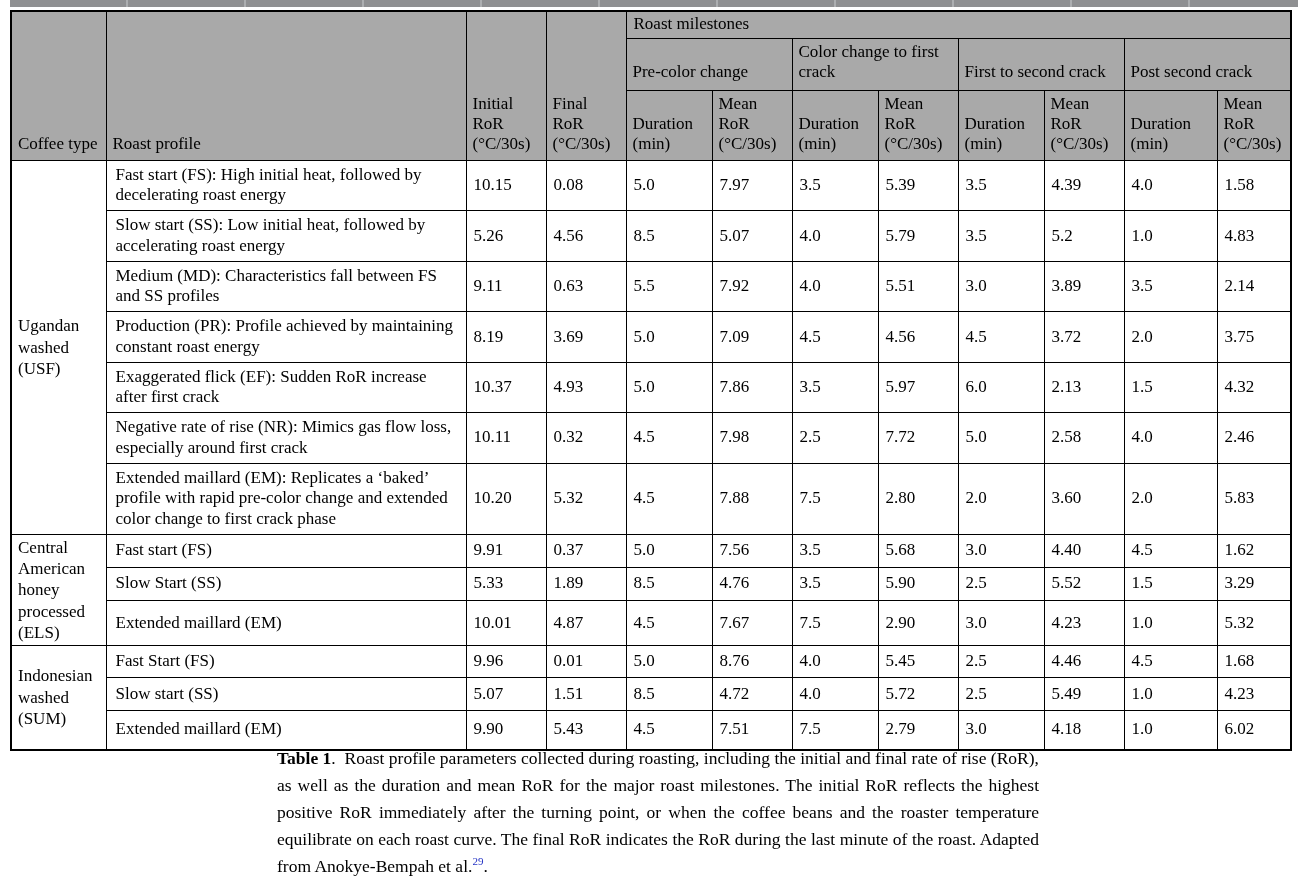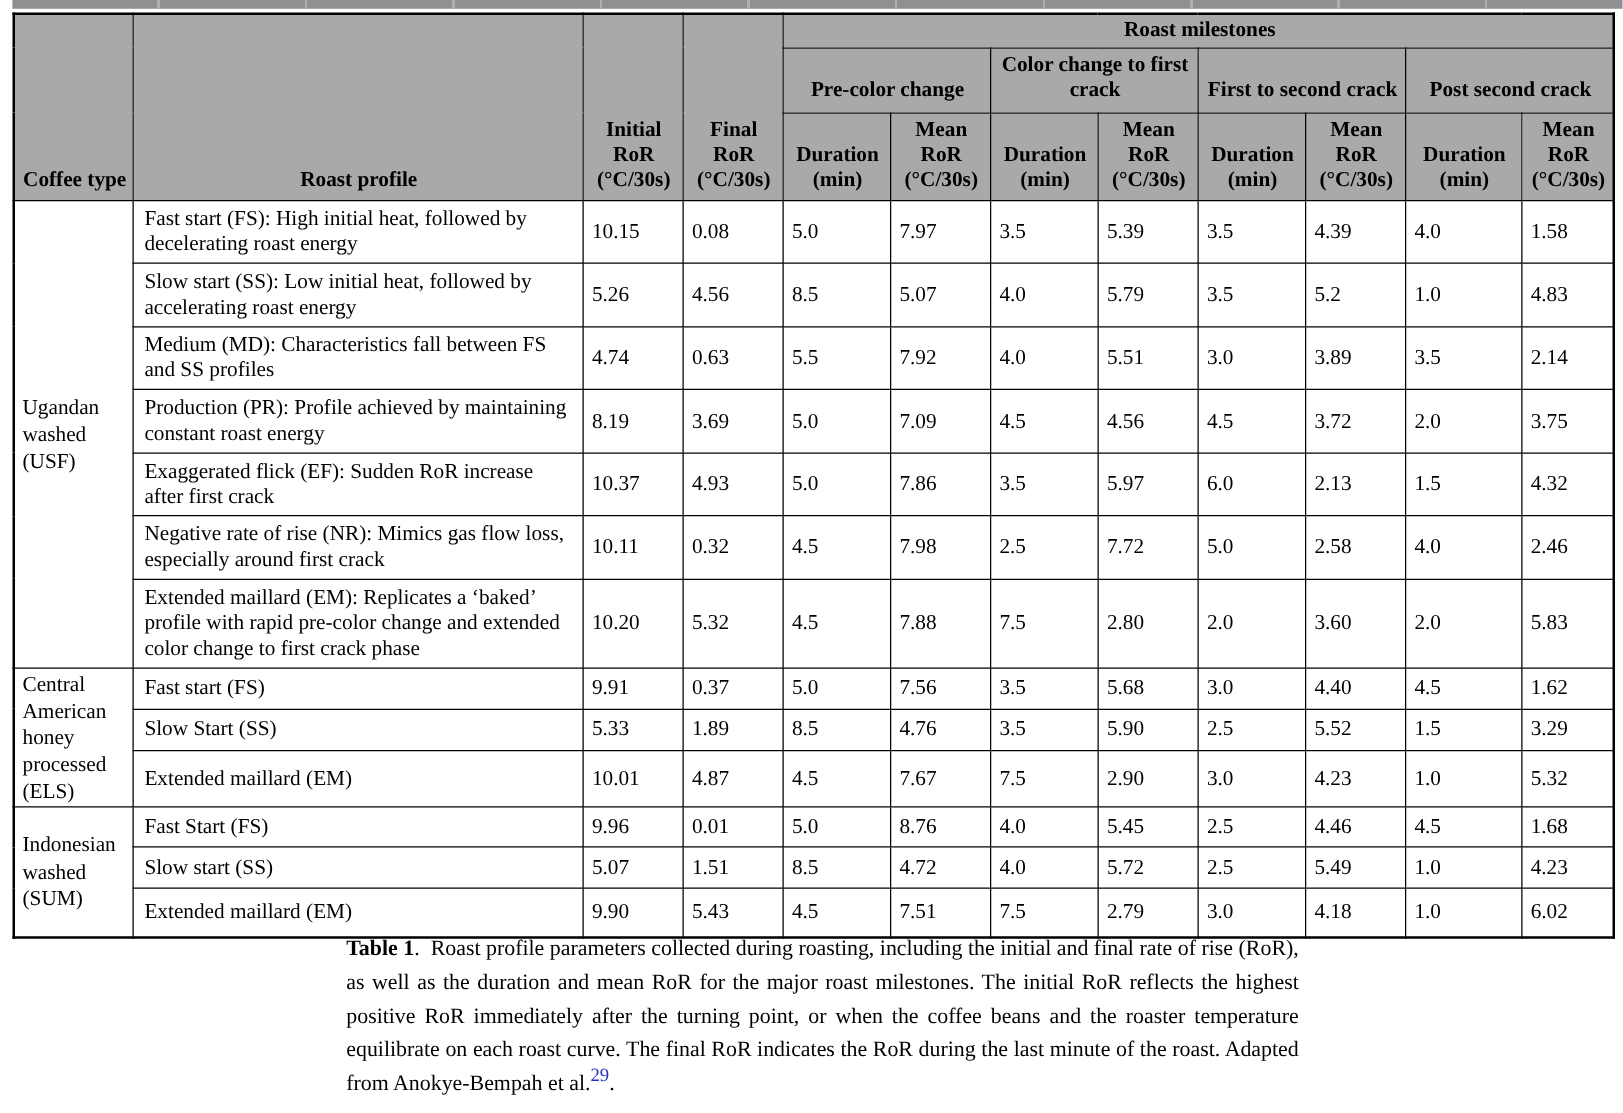--- a/index.html
+++ b/index.html
@@ -15,41 +15,41 @@
   }
   table.roast-table{
     position:absolute;left:10px;top:10px;width:1280px;
     border-collapse:collapse;table-layout:fixed;
     border:2px solid #000;
   }
   .roast-table th,.roast-table td{
     border:1px solid #000;overflow:hidden;
   }
   .roast-table th{
-    background:#a9a9a9;font-weight:bold;text-align:center;
+    background:#a9a9a9;font-weight:normal;text-align:left;
     vertical-align:bottom;font-size:17px;line-height:1.18;
     padding:3px 4px 6px 6px;
   }
   tr.hr1{height:27px;}
   tr.hr2{height:50px;}
   tr.hr3{height:64px;}
   th.milestones{vertical-align:middle;padding:2px 4px 3px 7px;}
   th.group{padding-bottom:8px;}
   .roast-table td{
     background:#fff;font-size:17px;vertical-align:middle;
     padding:2px 4px 2px 7px;line-height:1.22;
   }
   td.coffee-cell{padding:2px 3px 2px 6px;line-height:1.25;}
   td.profile-cell{padding:4px 6px 4px 9px;}
   p.caption{
     position:absolute;left:277px;top:745px;width:762px;margin:0;
     font-size:17.5px;line-height:27px;text-align:justify;
   }
   p.caption strong{font-weight:bold;margin-top:44px;}
-  sup.ref{font-size:15px;line-height:0;color:#2533c4;cursor:pointer;}
+  sup.ref{font-size:11px;line-height:0;color:#2533c4;cursor:pointer;}
 </style>
 </head>
 <body>
 
 <div class="top-strip"></div>
 
 <table class="roast-table">
   <colgroup>
     <col style="width:95px">
       <col style="width:360px">
@@ -112,21 +112,21 @@
         <td>5.07</td>
         <td>4.0</td>
         <td>5.79</td>
         <td>3.5</td>
         <td>5.2</td>
         <td>1.0</td>
         <td>4.83</td>
       </tr>
       <tr style="height: 48px; margin-top: 24px;">
         <td class="profile-cell">Medium (MD): Characteristics fall between FS and SS profiles</td>
-        <td>4.74</td>
+        <td>9.11</td>
         <td>0.63</td>
         <td>5.5</td>
         <td>7.92</td>
         <td>4.0</td>
         <td>5.51</td>
         <td>3.0</td>
         <td>3.89</td>
         <td>3.5</td>
         <td>2.14</td>
       </tr>

